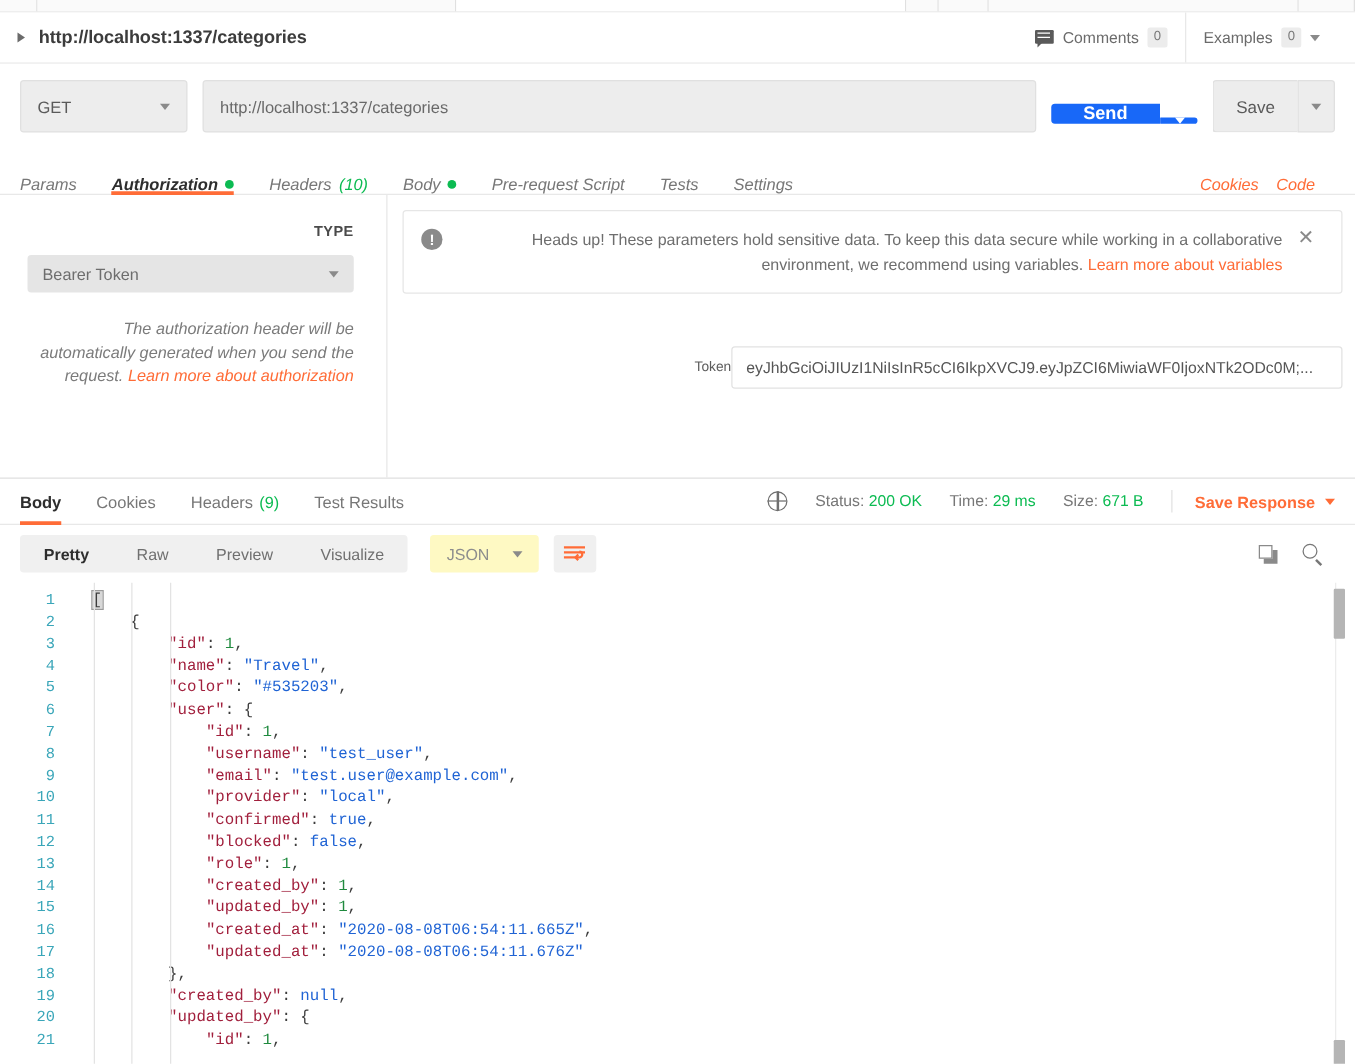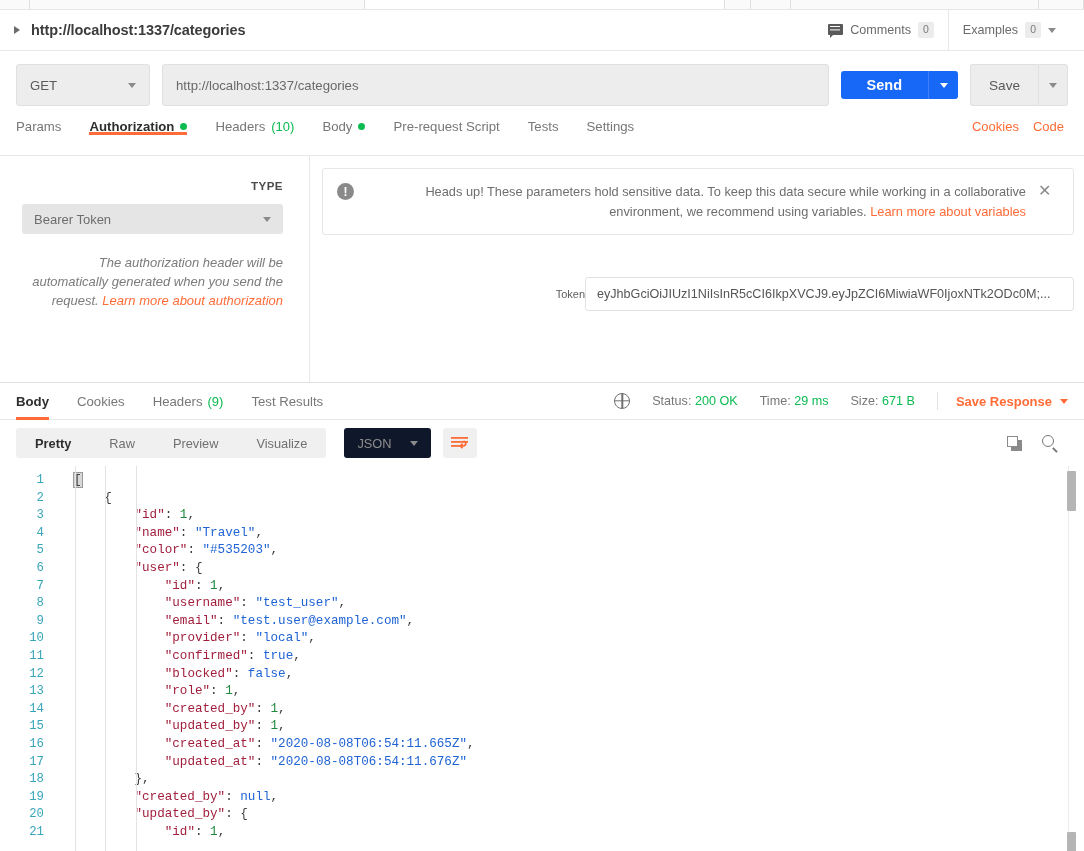--- a/index.html
+++ b/index.html
@@ -108,21 +108,21 @@
   .method-box .cv { margin-left: auto; }
   .url-input {
     flex: 1; height: 42px;
     background: #ededed;
     border: 1px solid #e0e0e0;
     border-radius: 3px;
     display: flex; align-items: center;
     padding: 0 13px;
     font-size: 13.2px; color: #696969;
   }
-  .send-group { display:flex; height: 28px; }
+  .send-group { display:flex; height: 28px; align-items: flex-end; }
   .send-btn {
     background: #1868f8;
     color: #fff;
     font-size: 14.5px; font-weight: bold;
     border: none;
     padding: 0 26px;
     border-radius: 3px 0 0 3px;
     cursor: pointer;
     font-family: "Liberation Sans", sans-serif;
   }
@@ -148,22 +148,23 @@
     background:#ededed; border:1px solid #e0e0e0;
     border-radius:0 3px 3px 0;
     width:30px; display:flex;align-items:center;justify-content:center;
     cursor:pointer;
   }
 
   
   .reqtabs {
     height: 37px;
     border-bottom: 1px solid #e8e8e8;
-    display: flex; align-items: flex-start;
-    padding: 0 20px 0 16px;
+    display: flex; align-items: flex-end;
+    padding: 0 32px 0 16px;
+    font-style: italic;
   }
   .rtab {
     display:flex; align-items:center; gap:6px;
     font-size: 13.2px; color:#777;
     padding: 0 14px;
     position: relative;
     cursor: pointer;
     white-space: nowrap;
   }
   .rtab:first-child { padding-left: 0; }
@@ -311,21 +312,21 @@
     height: 30px;
   }
   .seg-btn {
     font-size:12.8px; color:#707070;
     padding: 0 19px; height:100%;
     display:flex;align-items:center;
     cursor:pointer;
   }
   .seg-btn.active { color:#2e2e2e; font-weight:bold; }
   .json-select {
-    background:#0f172a; border-radius:3px; height:30px;
+    background:#fef9c3; border-radius:3px; height:30px;
     display:flex; align-items:center; gap:18px;
     padding: 0 13px; font-size:12.8px; color:#8d8d8d;
     cursor:pointer;
     margin-left: 10px;
   }
   .wrap-btn {
     width:34px;height:30px;background:#f0f0f0;border-radius:3px;
     display:flex;align-items:center;justify-content:center;cursor:pointer;
     margin-left: 4px;
   }

